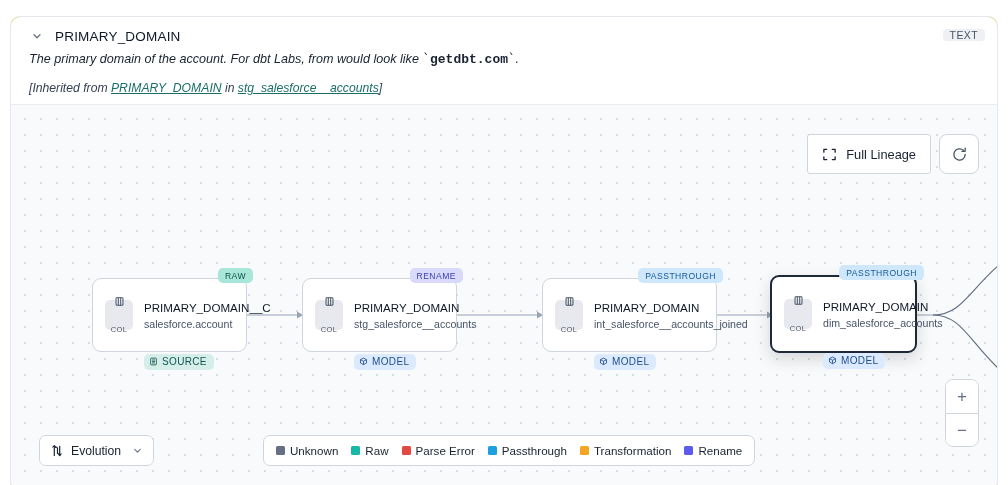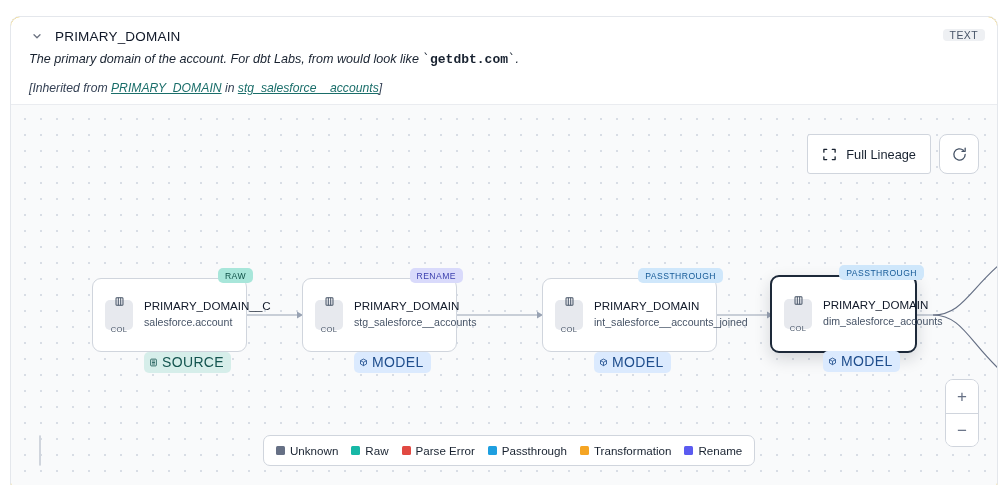--- a/index.html
+++ b/index.html
@@ -112,21 +112,21 @@
     display: flex; flex-direction: column; align-items: center; justify-content: center;
     color: #475467; gap: 18px; flex: none;
   }
   .node-col .lbl { font-size: 7.5px; letter-spacing: .3px; }
   .node-body { margin-left: 11px; }
   .node-name { font-size: 11.6px; color: #101828; line-height: 15px; margin-top: 40px; }
   .node-src { font-size: 10.6px; color: #475467; line-height: 15px; margin-top: 2px; }
   .mat {
     display: inline-flex; align-items: center; gap: 4px;
     margin-top: 22px; padding: 2.5px 7px 2.5px 5px; border-radius: 5px;
-    font-size: 14px; letter-spacing: .35px;
+    font-size: 10px; letter-spacing: .35px;
   }
   .mat.source { background: #d6eeea; color: #13544f; }
   .mat.model  { background: #dbeafe; color: #1e4d8c; }
 
   .tag {
     position: absolute; top: -11px;
     padding: 2.5px 7px; border-radius: 5px;
     font-size: 8.6px; letter-spacing: .45px;
   }
   .tag.raw         { background: #a8e6da; color: #0f5148; }
@@ -351,20 +351,36 @@
         </div>
       </div>
     </div>
 
     <div class="zoomctl">
       <button>+</button>
       <button>−</button>
     </div>
 
     <div class="lenses-group">
+      <div class="evo-btn">
+        <span>
+          <svg class="ic" width="14" height="14" viewBox="0 0 14 14" fill="none" stroke="#182230" stroke-width="1.2" stroke-linecap="round" stroke-linejoin="round">
+            <path d="M4.3 11.4 V4.6 a1.6 1.6 0 0 1 3.2 0 V9.4"></path>
+            <path d="M2.9 3.2 L4.3 1.6 L5.7 3.2"></path>
+            <path d="M9.7 2.4 V11.2"></path>
+              <path d="M8.4 9.8 L9.7 11.6 L11 9.8"></path>
+          </svg>
+        </span>
+        <span>Evolution</span>
+        <span class="caret">
+          <svg class="ic" width="11" height="11" viewBox="0 0 12 12" fill="none" stroke="currentColor" stroke-width="1.2" stroke-linecap="round" stroke-linejoin="round">
+            <path d="M3 4.7 L6 7.7 L9 4.7"></path>
+          </svg>
+        </span>
+      </div>
     </div>
 
     <div class="legend">
       <div class="item">
         <span class="sw" style="background: rgb(102, 112, 133);"></span>
         <span>Unknown</span>
       </div>
       <div class="item">
         <span class="sw" style="background: rgb(23, 184, 166);"></span>
         <span>Raw</span>

